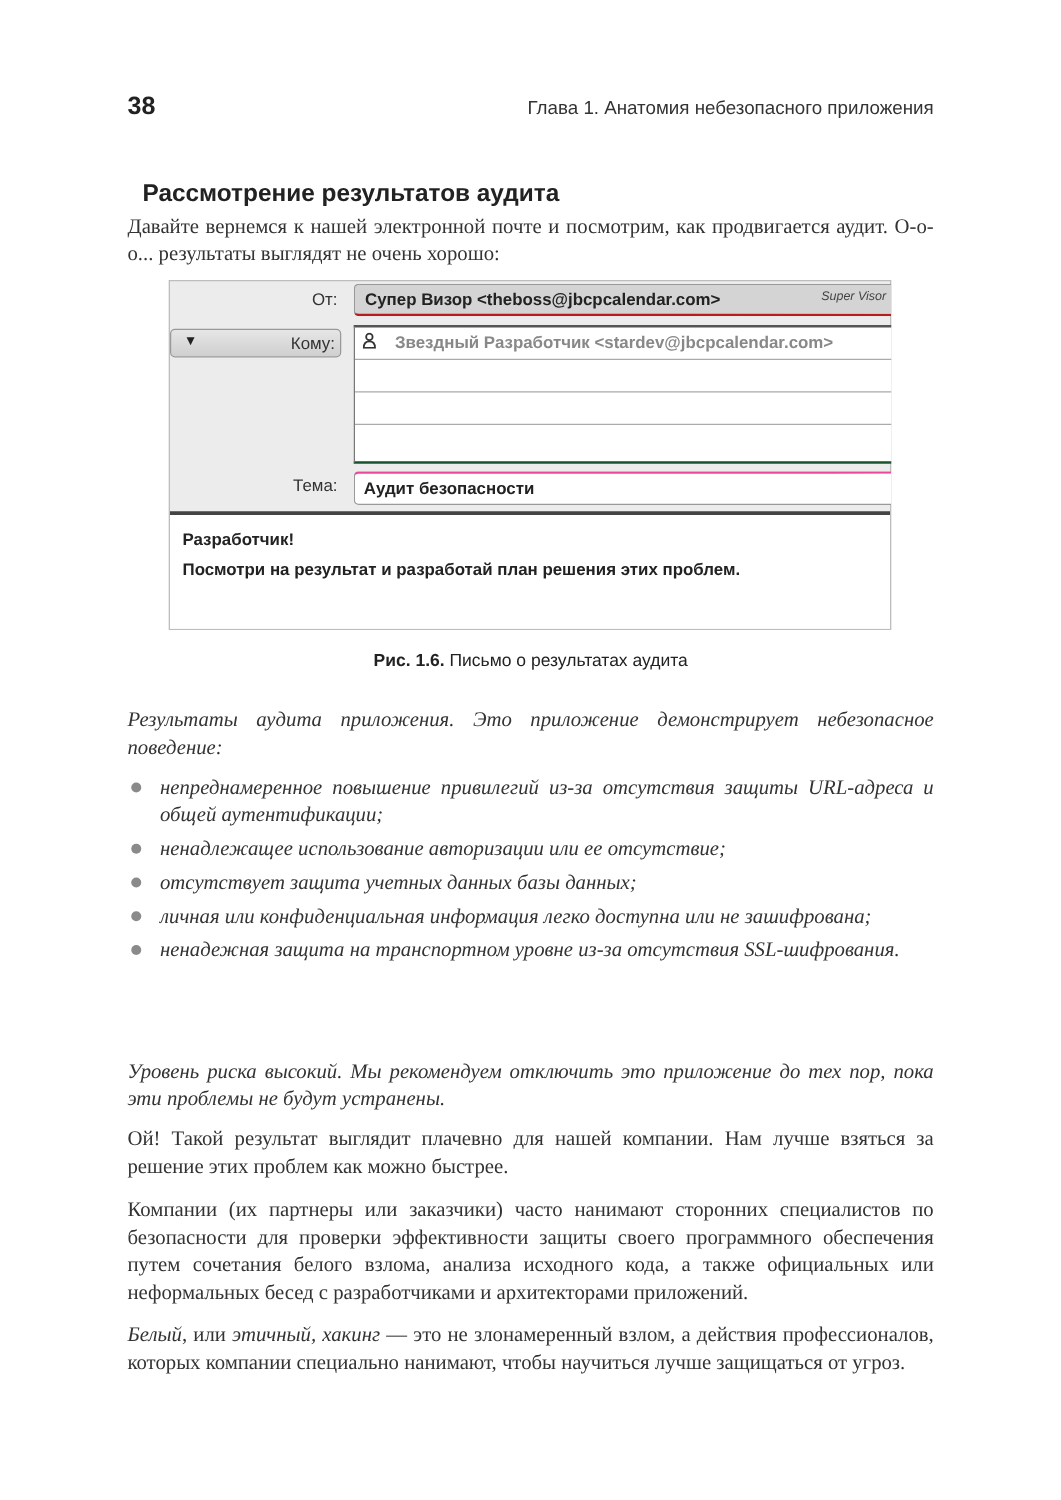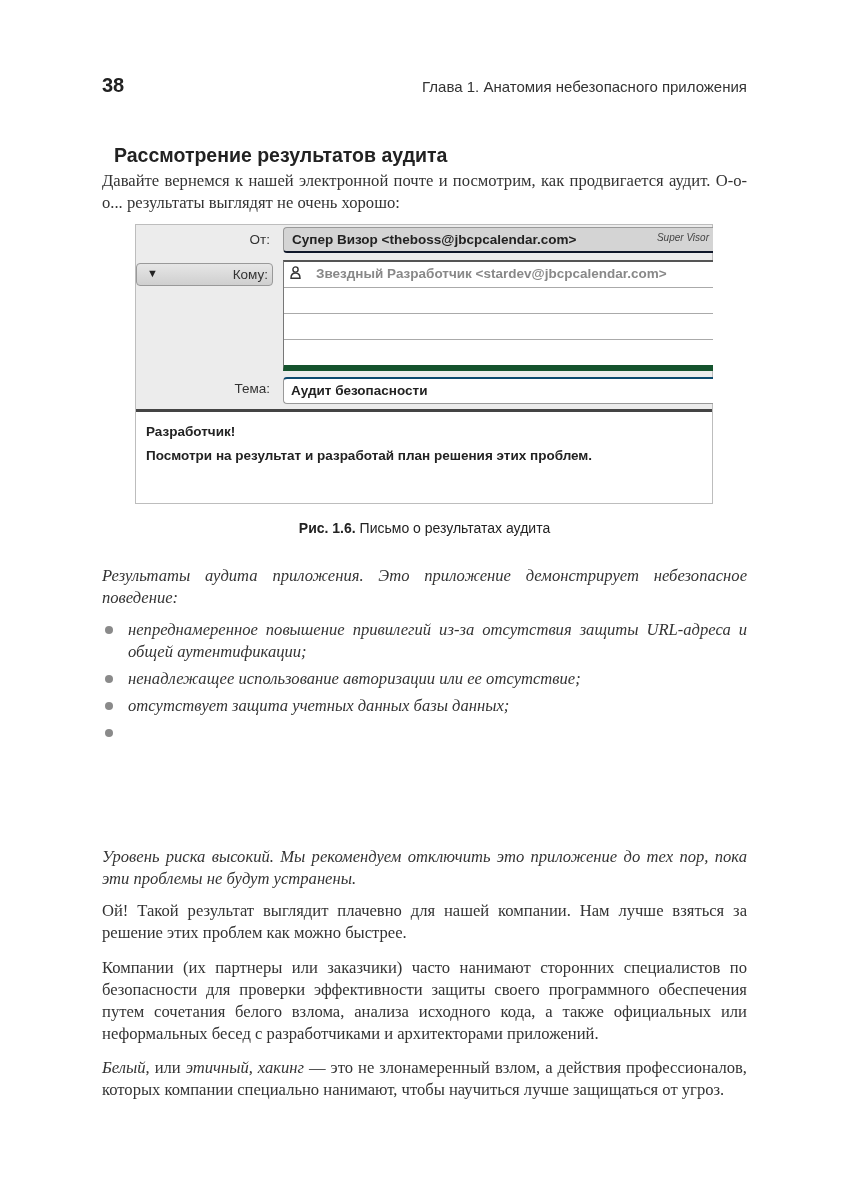--- a/index.html
+++ b/index.html
@@ -47,21 +47,21 @@
   }
   .hdr-label {
     position: absolute; font-size: 13.5px; color: #333; text-align: right;
   }
   .from-label { left: 0; width: 134px; top: 7px; }
   .subject-label { left: 0; width: 134px; top: 156px; }
   .from-field {
     position: absolute; left: 147px; top: 2px; width: 430px; height: 26px;
     background: #d4d4d4; border: 1px solid #999; border-right: none;
     border-radius: 4px 0 0 4px;
-    border-bottom: 2px solid #0f172a;
+    border-bottom: 2px solid #b91c1c;
     box-sizing: border-box;
     font-size: 13.5px; font-weight: bold; color: #222;
     padding: 4px 0 0 8px;
   }
   .from-name-italic {
     position: absolute; right: 4px; top: 4px;
     font-style: italic; font-weight: normal; color: #444; font-size: 10px;
   }
   .to-button {
     position: absolute; left: 0; top: 38px; width: 137px; height: 23px;
@@ -71,38 +71,38 @@
   }
   .to-arrow {
     position: absolute; left: 10px; top: 3px; font-size: 11px; color: #222;
   }
   .to-label {
     position: absolute; right: 4px; top: 3px; font-size: 13.5px; color: #333;
   }
   .to-list {
     position: absolute; left: 147px; top: 35px; width: 430px; height: 111px;
     background: #fff; border: 1px solid #777; border-right: none;
-    border-top: 2px solid #555; border-bottom: 6px solid #14532d;
+    border-top: 2px solid #555; border-bottom: 2px solid #14532d;
     box-sizing: border-box;
   }
   .to-row {
     height: 26px; border-bottom: 1px solid #aaa; box-sizing: border-box;
     font-size: 13.5px; font-weight: bold; color: #888;
     padding: 4px 0 0 6px; position: relative;
   }
   .to-row:last-child { border-bottom: none; }
   .person-icon {
     display: inline-block; width: 12px; margin-right: 14px; color: #333;
     font-size: 12px; vertical-align: top;
   }
   .subject-field {
     position: absolute; left: 147px; top: 152px; width: 430px; height: 27px;
     background: #fff; border: 1px solid #999; border-right: none;
     border-radius: 4px 0 0 4px; box-sizing: border-box;
-    border-top: 2px solid #0c4a6e;
+    border-top: 2px solid #ec4899;
     font-size: 13.5px; font-weight: bold; color: #222;
     padding: 4px 0 0 7px;
   }
   .header-divider {
     position: absolute; left: 0; right: 0; top: 184px; height: 3px; background: #444;
   }
   .email-body {
     position: absolute; left: 0; right: 0; top: 187px; bottom: 0;
     background: #fff;
     padding: 12px 10px 0 10px;
@@ -187,19 +187,20 @@
   <b>Рис. 1.6.</b>
   <span>Письмо о результатах аудита</span>
 </div>
 
 <p class="text italic p-audit">Результаты аудита приложения. Это приложение демонстрирует небезопасное поведение:</p>
 
 <ul class="bullets">
   <li><span class="bullet-dot"></span><span>непреднамеренное повышение привилегий из-за отсутствия защиты URL-адреса и общей аутентификации;</span></li>
   <li><span class="bullet-dot"></span><span>ненадлежащее использование авторизации или ее отсутствие;</span></li>
   <li><span class="bullet-dot"></span><span>отсутствует защита учетных данных базы данных;</span></li>
-  <li><span class="bullet-dot"></span></li>
+  <li><span class="bullet-dot"></span><span>личная или конфиденциальная информация легко доступна или не зашифрована;</span></li>
+  <li><span class="bullet-dot"></span><span>ненадежная защита на транспортном уровне из-за отсутствия SSL-шифрования.</span></li>
 </ul>
 
 <p class="text italic p-risk">Уровень риска высокий. Мы рекомендуем отключить это приложение до тех пор, пока эти проблемы не будут устранены.</p>
 <p class="text p-oops">Ой! Такой результат выглядит плачевно для нашей компании. Нам лучше взяться за решение этих проблем как можно быстрее.</p>
 <p class="text p-companies">Компании (их партнеры или заказчики) часто нанимают сторонних специалистов по безопасности для проверки эффективности защиты своего программного обеспечения путем сочетания белого взлома, анализа исходного кода, а также официальных или неформальных бесед с разработчиками и архитекторами приложений.</p>
 <p class="text p-white"><i>Белый</i><span>, или </span><i>этичный, хакинг</i><span> — это не злонамеренный взлом, а действия профессионалов, которых компании специально нанимают, чтобы научиться лучше защищаться от угроз.</span></p>
 
 </body></html>

